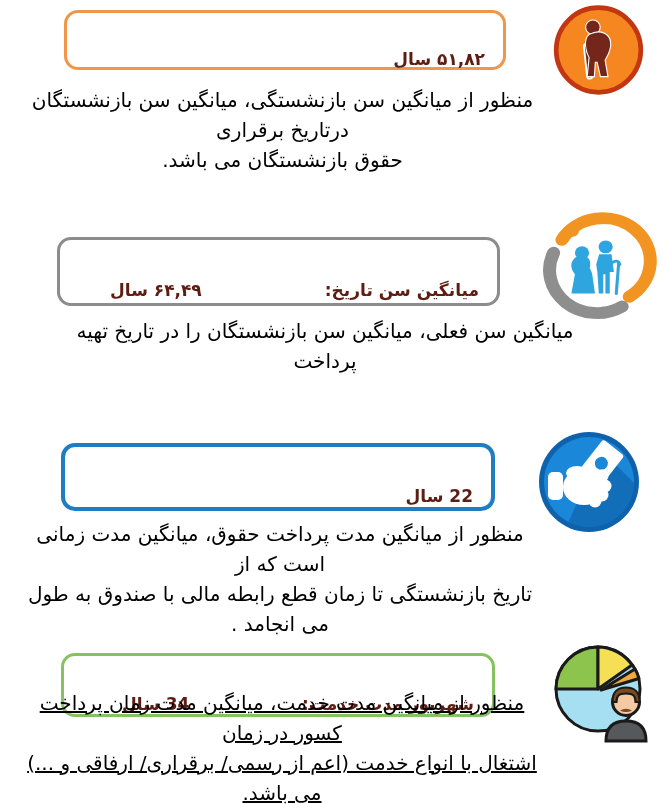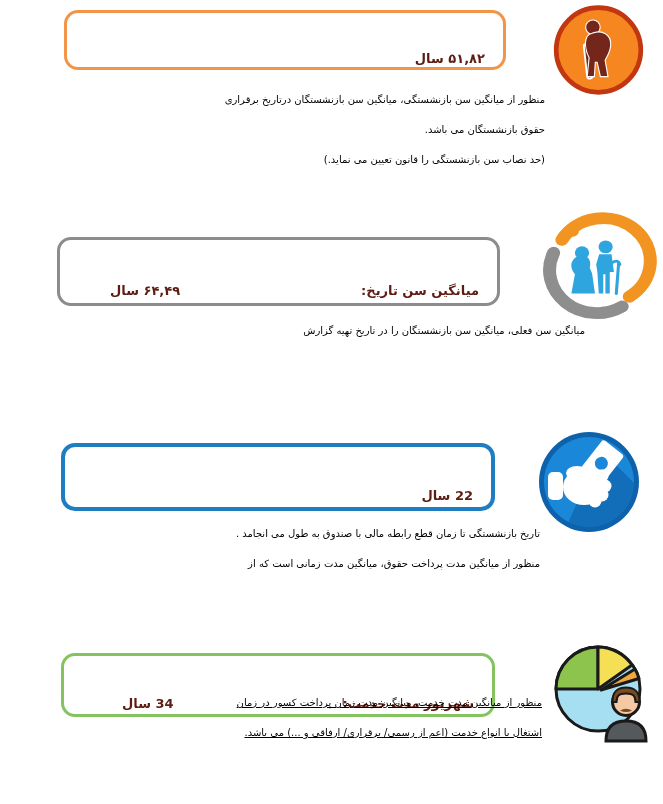--- a/index.html
+++ b/index.html
@@ -7,25 +7,25 @@
     position:relative;width:663px;height:804px;background:#ffffff;
     font-family:"DejaVu Sans","Liberation Sans",sans-serif;overflow:hidden;
   }
   .stat-box{
     position:absolute;box-sizing:border-box;
     border:3px solid #999;border-radius:14px;background:#fff;
     display:flex;direction:rtl;align-items:center;justify-content:space-between;
     padding:0 18px;
   }
   .stat-title,.stat-value{
-    font-weight:bold;font-size:13px;color:#5E1D12;white-space:nowrap;margin-top:37px;
+    font-weight:bold;font-size:17px;color:#5E1D12;white-space:nowrap;margin-top:37px;
   }
   .desc{
-    position:absolute;direction:rtl;
-    font-size:10px;line-height:30px;color:#000000;
+    position:absolute;direction:rtl;text-align:center;
+    font-size:20px;line-height:30px;color:#000000;
   }
   .icon-wrap{position:absolute;}
   svg{display:block;}
 </style>
 </head>
 <body>
 
 <div class="page">
 
   <div class="stat-box" style="left: 64px; top: 10px; width: 442px; height: 60px; padding-left: 78px; border-color: rgb(240, 149, 74);">
@@ -38,21 +38,20 @@
       <path d="M37,46 L40.5,78" fill="none" stroke="#74261A" stroke-width="3.4" stroke-linecap="round"></path>
       <g stroke="#FFFFFF" stroke-width="2.4" fill="#74261A" style="paint-order:stroke">
         <circle cx="44" cy="25.5" r="7.2"></circle>
         <path d="M40,34 C 52,27.5 63.5,33 62.5,45 C 62,52 58.5,57 56.5,61 L 59.5,78 L 52.5,78 L 49,62.5 L 46,62.5 L 45,78 L 38.5,78 L 40.5,58 C 36,50 34.8,38.5 40,34 Z"></path>
       </g>
     </svg>
   </div>
   <div class="desc" style="left:20px;top:85px;width:525px;">
     <div>منظور از میانگین سن بازنشستگی، میانگین سن بازنشستگان درتاریخ برقراری</div>
     <div>حقوق بازنشستگان می باشد.</div>
-    <div>(حد نصاب سن بازنشستگی را قانون تعیین می نماید.)</div>
   </div>
 
   <div class="stat-box" style="left: 57px; top: 237px; width: 443px; height: 69px; padding-left: 50px; border-color: rgb(140, 140, 140);">
     <span class="stat-title">میانگین سن تاریخ:</span>
     <span class="stat-value">۶۴,۴۹ سال</span>
   </div>
   <div class="icon-wrap" style="left:530px;top:212px;">
     <svg width="130" height="118" viewBox="0 0 110 110" preserveAspectRatio="none">
       <path d="M 27,26 A 40,40 0 1 1 84,79" fill="none" stroke="#F29422" stroke-width="11" stroke-linecap="round" style="stroke: rgb(242, 148, 34);"></path>
       <circle cx="36" cy="17.5" r="5.5" fill="#F29422"></circle>
@@ -62,21 +61,21 @@
         <circle cx="44" cy="38" r="6"></circle>
         <path d="M39,42 C 48,37.5 52.5,44 50.5,52 L 52.5,57 L 55,76 L 35,76 L 38,58 C 33.5,52 34,46 39,42 Z"></path>
         <circle cx="64" cy="32.5" r="6"></circle>
         <path d="M58.5,39.5 L 69,39.5 L 71,56 L 67.5,56 L 67.5,76 L 63.8,76 L 63.8,58 L 62,58 L 62,76 L 58.2,76 L 57,56 L 56,49 Z"></path>
         <path d="M75,48 L 73,76" fill="none" stroke="#2FA5E0" stroke-width="2.6" stroke-linecap="round"></path>
         <path d="M70,47 Q 75,44 76,49" fill="none" stroke="#2FA5E0" stroke-width="2.6" stroke-linecap="round"></path>
       </g>
     </svg>
   </div>
   <div class="desc" style="left:65px;top:316px;width:520px;">
-    <div>میانگین سن فعلی، میانگین سن بازنشستگان را در تاریخ تهیه گزارش</div>
+    <div>میانگین سن فعلی، میانگین سن بازنشستگان را در تاریخ تهیه پرداخت</div>
   </div>
 
   <div class="stat-box" style="left: 61px; top: 443px; width: 434px; height: 68px; border-width: 4px; padding-left: 36px; border-color: rgb(31, 126, 194);">
     <span class="stat-value">22 سال</span>
   </div>
   <div class="icon-wrap" style="left:537px;top:430px;">
     <svg width="104" height="104" viewBox="0 0 104 104">
       <defs>
           <clipPath id="clip-coin">
             <circle cx="52" cy="52" r="45"></circle>
@@ -94,22 +93,22 @@
         <ellipse cx="47" cy="57" rx="21" ry="18"></ellipse>
         <ellipse cx="40" cy="43" rx="11" ry="7"></ellipse>
         <circle cx="65" cy="46" r="6.5"></circle>
         <circle cx="68" cy="56" r="6.5"></circle>
         <circle cx="65" cy="65" r="6.5"></circle>
         <circle cx="58" cy="71" r="6.5"></circle>
       </g>
     </svg>
   </div>
   <div class="desc" style="left:20px;top:519px;width:520px;">
+    <div>منظور از میانگین مدت پرداخت حقوق، میانگین مدت زمانی است که از</div>
     <div>تاریخ بازنشستگی تا زمان قطع رابطه مالی با صندوق به طول می انجامد .</div>
-    <div>منظور از میانگین مدت پرداخت حقوق، میانگین مدت زمانی است که از</div>
   </div>
 
   <div class="stat-box" style="left: 61px; top: 653px; width: 434px; height: 64px; padding-left: 58px; border-color: rgb(133, 195, 97);">
     <span class="stat-title">شهریور مدت خدمت:</span>
     <span class="stat-value">34 سال</span>
   </div>
   <div class="icon-wrap" style="left:549px;top:635px;">
     <svg width="112" height="118" viewBox="0 0 112 118">
       <circle cx="49" cy="54" r="42" fill="#A6DFF2" stroke="#1A1A1A" stroke-width="3" style="fill: rgb(166, 223, 242);"></circle>
       <path d="M49,54 L7,54 A42,42 0 0 1 49,12 Z" fill="#8CC44E" stroke="#1A1A1A" stroke-width="3" stroke-linejoin="round" style="fill: rgb(140, 196, 78);"></path>

